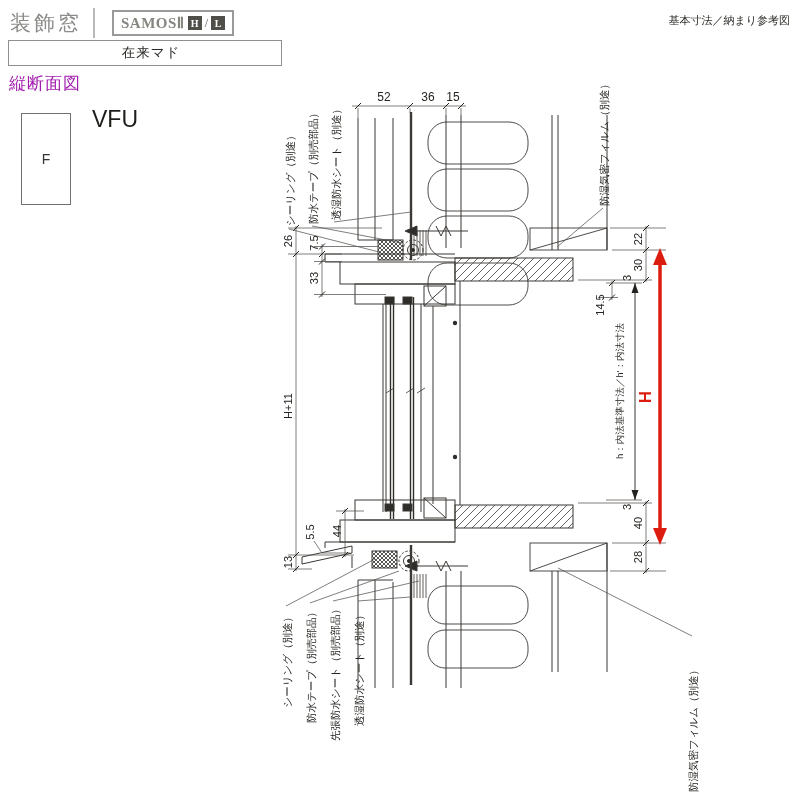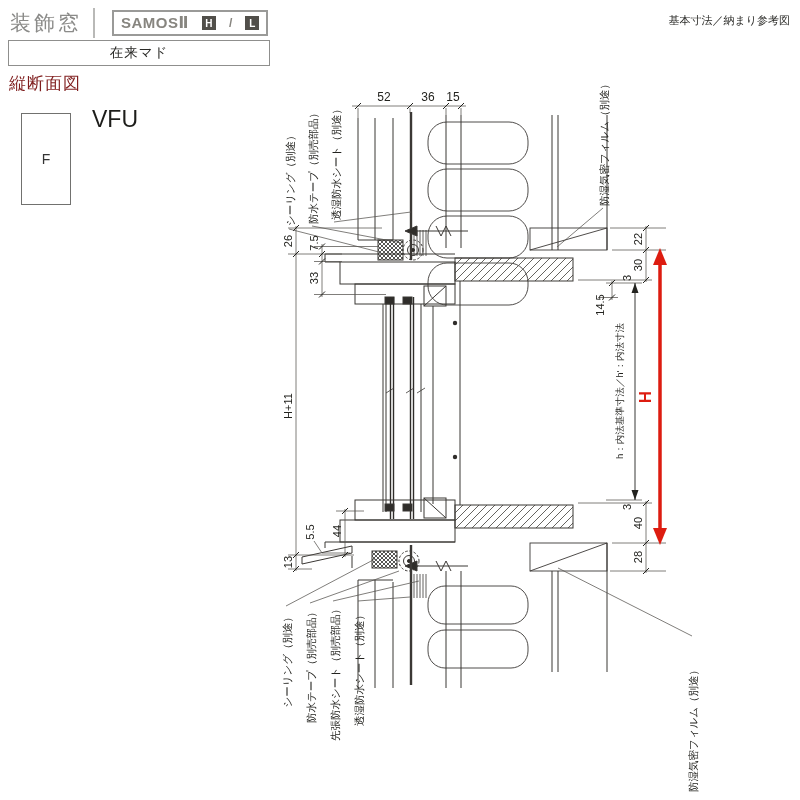--- a/index.html
+++ b/index.html
@@ -1,27 +1,27 @@
 <!DOCTYPE html>
 <html><head>
 <meta charset="utf-8">
 <style>
   html,body{margin:0;padding:0;background:#fff;font-family:"Liberation Sans","DejaVu Sans",sans-serif;}
   .page{position:relative;width:800px;height:800px;background:#fff;overflow:hidden;}
   .hdr{position:absolute;top:8px;left:10px;display:flex;align-items:center;gap:11px;}
   .cat{font-size:21px;color:#8b8b89;letter-spacing:3px;}
   .divider{width:2px;height:30px;background:#b9b9b7;}
   .title{font-size:25px;font-weight:bold;color:#161613;letter-spacing:1px;white-space:nowrap;}
-  .badge{display:flex;align-items:center;gap:13px;border:2px solid #9a9a98;padding:2px 7px;color:#87857f;font-weight:bold;margin-left:6px;}
+  .badge{display:flex;align-items:center;gap:3px;border:2px solid #9a9a98;padding:2px 7px;color:#87857f;font-weight:bold;margin-left:6px;font-family:Liberation Serif, serif;}
   .badge .series{font-size:15px;letter-spacing:.5px;}
   .chip{width:14px;height:14px;background:#514f4a;color:#fff;font-size:10px;font-weight:bold;display:flex;align-items:center;justify-content:center;}
   .slash{font-size:12px;color:#87857f;}
   .refnote{position:absolute;top:13px;right:10px;font-size:11px;color:#2b2b28;text-align:center;}
-  .frametype{position:absolute;top:40px;left:8px;width:260px;height:24px;border:1px solid #8f8f8d;display:flex;align-items:center;justify-content:center;font-size:13.5px;color:#2b2b28;letter-spacing:1px;}
-  .secview{position:absolute;top:72px;left:9px;font-size:17px;color:#7f1d1d;letter-spacing:1px;}
+  .frametype{position:absolute;top:40px;left:8px;width:260px;height:24px;border:1px solid #8f8f8d;display:flex;align-items:center;justify-content:center;font-size:13.5px;color:#2b2b28;letter-spacing:1px;padding-left:12px;}
+  .secview{position:absolute;top:72px;left:9px;font-size:17px;color:#a21caf;letter-spacing:1px;}
   .fbox{position:absolute;top:113px;left:21px;width:48px;height:90px;border:1.5px solid #71716f;display:flex;align-items:center;justify-content:center;font-size:14px;color:#333;}
   .code{position:absolute;top:106px;left:92px;font-size:23px;color:#1d1d1a;}
   svg.draw{position:absolute;left:0;top:0;}
   .dim{font-size:11px;fill:#23231f;}
   .topdim{font-size:12px;fill:#23231f;}
   .mat{font-size:10.5px;fill:#23231f;}
   .redlbl{fill:#dd1c10;font-size:17px;font-weight:bold;}
   .note{font-size:9.5px;fill:#23231f;}
 </style>
 </head>

